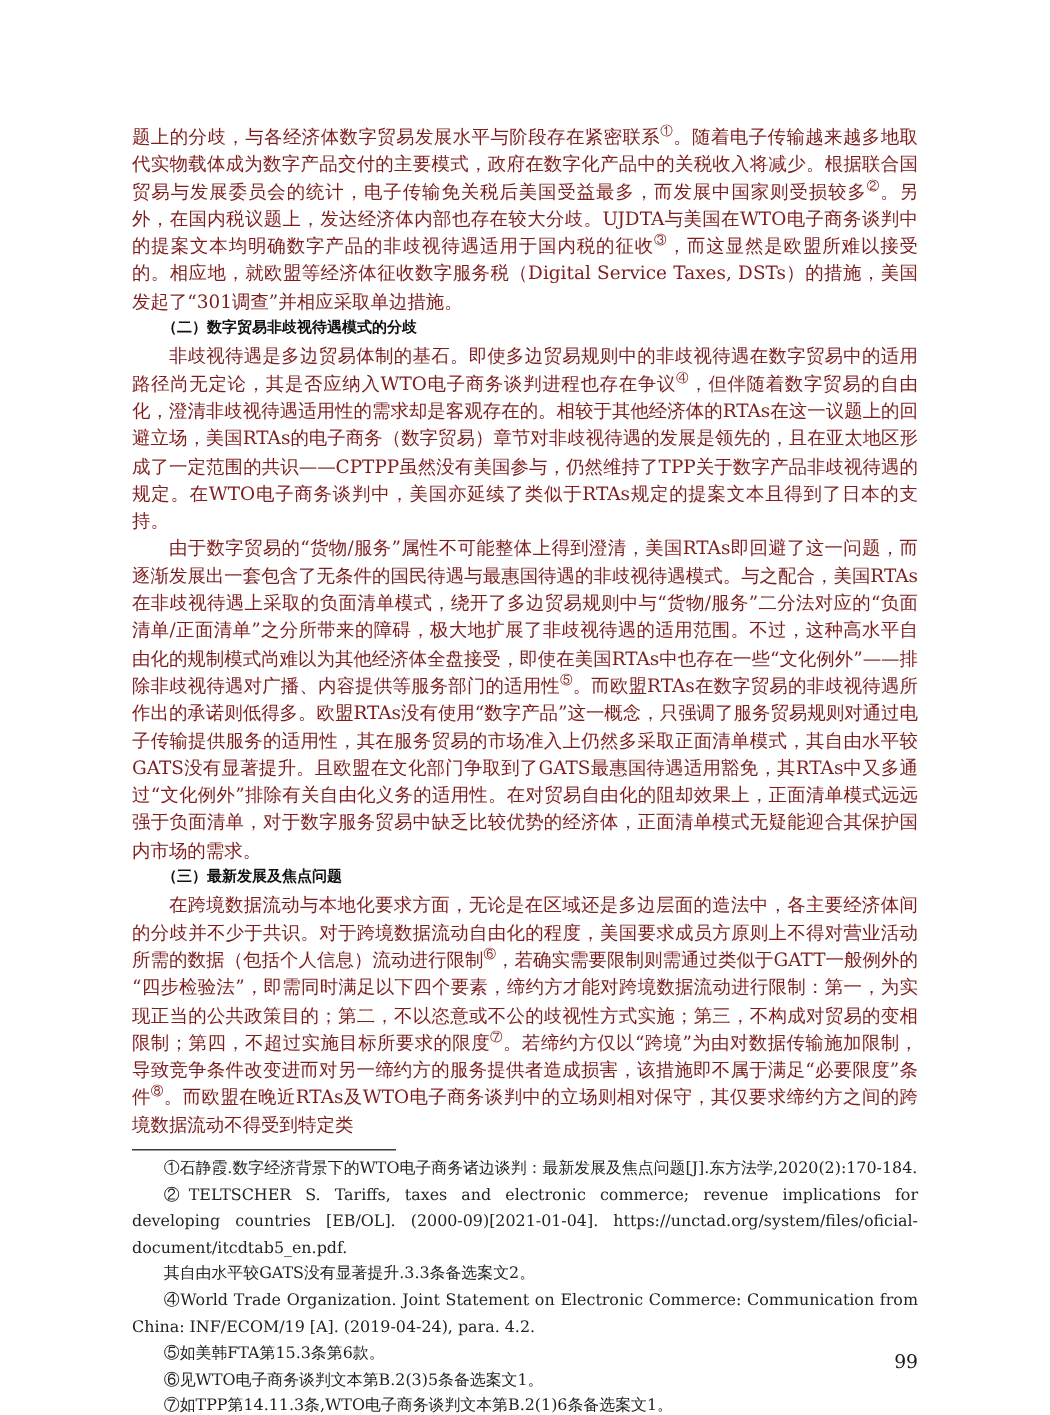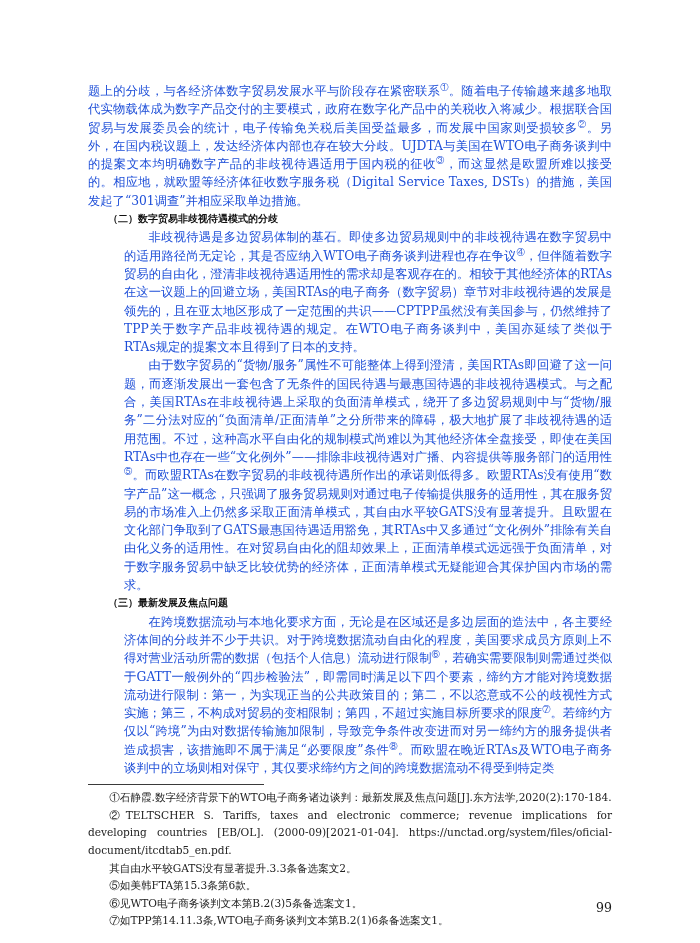--- a/index.html
+++ b/index.html
@@ -13,23 +13,23 @@
   }
   .content {
     position: absolute;
     left: 88px; top: 82px;
     width: 524px;
   }
   .para {
     margin: 0;
     font: 12.3px/18.3px "DejaVu Serif", "Liberation Serif", serif;
     text-align: justify;
-    color: #1d4ed8;
+    color: #7f1d1d;
   }
-  .para.indent { text-indent: 2em; margin-left: 36px; }
+  .para.indent { text-indent: 2em; }
   .heading {
     margin: 0;
     font-family: "DejaVu Sans", "Liberation Sans", sans-serif;
     font-weight: bold;
     font-size: 10px;
     line-height: 18.3px;
     text-indent: 2em;
     color: #111111;
   }
   sup {
@@ -70,19 +70,20 @@
       <p class="para indent">非歧视待遇是多边贸易体制的基石。即使多边贸易规则中的非歧视待遇在数字贸易中的适用路径尚无定论，其是否应纳入WTO电子商务谈判进程也存在争议<sup>④</sup>，但伴随着数字贸易的自由化，澄清非歧视待遇适用性的需求却是客观存在的。相较于其他经济体的RTAs在这一议题上的回避立场，美国RTAs的电子商务（数字贸易）章节对非歧视待遇的发展是领先的，且在亚太地区形成了一定范围的共识——CPTPP虽然没有美国参与，仍然维持了TPP关于数字产品非歧视待遇的规定。在WTO电子商务谈判中，美国亦延续了类似于RTAs规定的提案文本且得到了日本的支持。</p>
       <p class="para indent">由于数字贸易的“货物/服务”属性不可能整体上得到澄清，美国RTAs即回避了这一问题，而逐渐发展出一套包含了无条件的国民待遇与最惠国待遇的非歧视待遇模式。与之配合，美国RTAs在非歧视待遇上采取的负面清单模式，绕开了多边贸易规则中与“货物/服务”二分法对应的“负面清单/正面清单”之分所带来的障碍，极大地扩展了非歧视待遇的适用范围。不过，这种高水平自由化的规制模式尚难以为其他经济体全盘接受，即使在美国RTAs中也存在一些“文化例外”——排除非歧视待遇对广播、内容提供等服务部门的适用性<sup>⑤</sup>。而欧盟RTAs在数字贸易的非歧视待遇所作出的承诺则低得多。欧盟RTAs没有使用“数字产品”这一概念，只强调了服务贸易规则对通过电子传输提供服务的适用性，其在服务贸易的市场准入上仍然多采取正面清单模式，其自由水平较GATS没有显著提升。且欧盟在文化部门争取到了GATS最惠国待遇适用豁免，其RTAs中又多通过“文化例外”排除有关自由化义务的适用性。在对贸易自由化的阻却效果上，正面清单模式远远强于负面清单，对于数字服务贸易中缺乏比较优势的经济体，正面清单模式无疑能迎合其保护国内市场的需求。</p>
       <p class="heading">（三）最新发展及焦点问题</p>
       <p class="para indent">在跨境数据流动与本地化要求方面，无论是在区域还是多边层面的造法中，各主要经济体间的分歧并不少于共识。对于跨境数据流动自由化的程度，美国要求成员方原则上不得对营业活动所需的数据（包括个人信息）流动进行限制<sup>⑥</sup>，若确实需要限制则需通过类似于GATT一般例外的“四步检验法”，即需同时满足以下四个要素，缔约方才能对跨境数据流动进行限制：第一，为实现正当的公共政策目的；第二，不以恣意或不公的歧视性方式实施；第三，不构成对贸易的变相限制；第四，不超过实施目标所要求的限度<sup>⑦</sup>。若缔约方仅以“跨境”为由对数据传输施加限制，导致竞争条件改变进而对另一缔约方的服务提供者造成损害，该措施即不属于满足“必要限度”条件<sup>⑧</sup>。而欧盟在晚近RTAs及WTO电子商务谈判中的立场则相对保守，其仅要求缔约方之间的跨境数据流动不得受到特定类</p>
     </section>
   <hr class="fn-sep">
   <section id="footnotes-container">
       <p class="footnote">①石静霞.数字经济背景下的WTO电子商务诸边谈判：最新发展及焦点问题[J].东方法学,2020(2):170-184.</p>
       <p class="footnote">②TELTSCHER S. Tariffs, taxes and electronic commerce; revenue implications for developing countries [EB/OL]. (2000-09)[2021-01-04]. https://unctad.org/system/files/oficial-document/itcdtab5_en.pdf.</p>
       <p class="footnote">其自由水平较GATS没有显著提升.3.3条备选案文2。</p>
+      <p class="footnote">④World Trade Organization. Joint Statement on Electronic Commerce: Communication from China: INF/ECOM/19 [A]. (2019-04-24), para. 4.2.</p>
       <p class="footnote">⑤如美韩FTA第15.3条第6款。</p>
       <p class="footnote">⑥见WTO电子商务谈判文本第B.2(3)5条备选案文1。</p>
       <p class="footnote">⑦如TPP第14.11.3条,WTO电子商务谈判文本第B.2(1)6条备选案文1。</p>
     </section>
 </main>
 
 <div class="page-num">99</div>
 
 </body></html>

